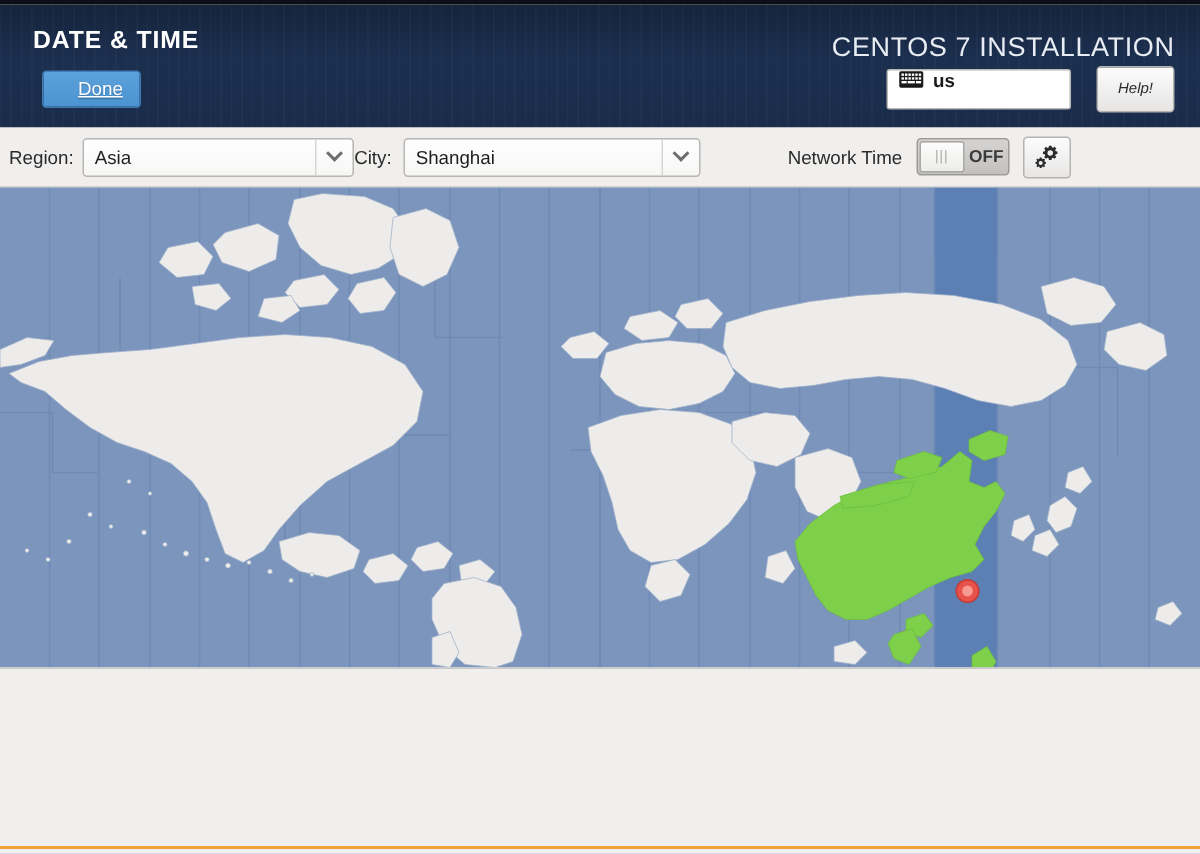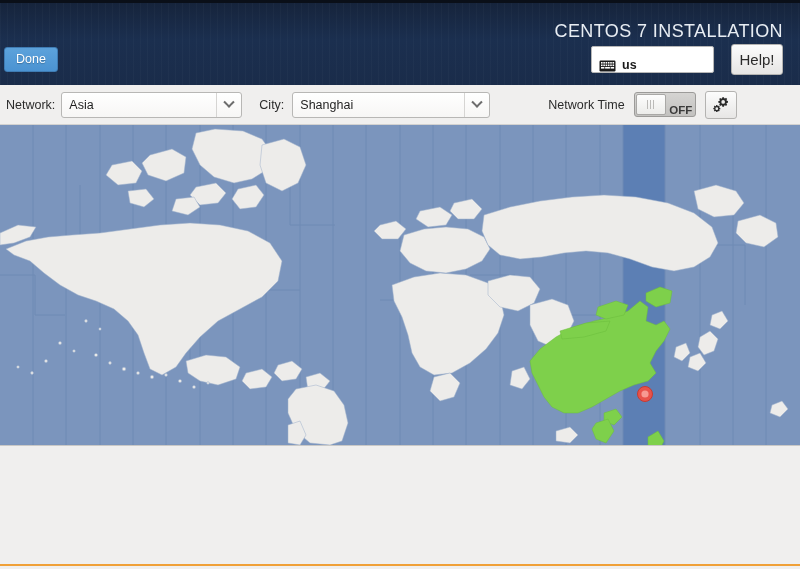--- a/index.html
+++ b/index.html
@@ -24,54 +24,56 @@
       rgba(255,255,255,0.022) 0px, rgba(255,255,255,0.022) 1px,
       rgba(0,0,0,0) 1px, rgba(0,0,0,0) 7px);
     pointer-events: none;
   }
   .page-title {
     position: absolute; left: 22px; top: 15px;
     color: #ffffff; font-size: 16.5px; font-weight: bold;
     letter-spacing: 0.6px;
   }
   .done-button {
-    position: absolute; left: 4px; top: 44px;
+    position: absolute; left: 28px; top: 44px;
     background: linear-gradient(180deg, #5ca2db 0%, #4b93d2 100%);
     border: 1px solid #3f7cb4;
     border-radius: 3px;
     color: #ffffff; font-size: 12.5px;
-    padding: 4px 11px 5px 11px;
+    padding: 4px 11px 5px 23px;
     cursor: pointer;
     text-shadow: 0 1px 1px rgba(0,0,0,0.25);
+    text-decoration: underline;
   }
   .install-title {
     position: absolute; right: 17px; top: 18px;
     color: #e8edf3; font-size: 18px; letter-spacing: 0.4px;
   }
   .kbd-indicator {
     position: absolute; right: 86px; top: 43px;
     width: 123px; height: 27px;
     background: #ffffff;
     border: 1px solid #b7b7b7;
     border-radius: 2px;
-    display: flex; align-items: flex-end;
+    display: flex; align-items: flex-start;
     padding-left: 7px; gap: 6px;
     cursor: pointer;
     margin-left: 40px;
   }
   .kbd-icon { width: 17px; height: 12px; display: block; }
   .kbd-label { font-size: 12.5px; font-weight: bold; color: #1a1a1a; }
   .help-button {
     position: absolute; right: 17px; top: 41px;
     width: 52px; height: 31px;
     background: linear-gradient(180deg, #fcfcfc 0%, #e6e5e4 100%);
     border: 1px solid #b4b3b1;
     border-radius: 3px;
-    font-size: 15px; color: #2b2b2b;
-    cursor: pointer;
+    font-size: 10px; color: #2b2b2b;
+    cursor: pointer;
+    font-style: italic;
   }
 
   
   .selector-bar {
     position: relative; height: 40px; width: 800px;
     background: #f0efee;
     border-bottom: 1px solid #d3d2d0;
     display: flex; align-items: center;
   }
   .field-label { font-size: 12.5px; color: #2b2b2b; }
@@ -155,20 +157,21 @@
   }
 </style>
 </head>
 <body>
 
 <div id="app">
 
   <div class="header">
     <div class="header-stripes"></div>
 
+    <div class="page-title">DATE &amp; TIME</div>
 
     <button class="done-button">Done</button>
 
     <div class="install-title">CENTOS 7 INSTALLATION</div>
 
     <div class="kbd-indicator">
       <svg class="kbd-icon" viewBox="0 0 17 12">
         <rect x="0.5" y="0.5" width="16" height="11" rx="1.2" fill="#1a1a1a"></rect>
         <g fill="#ffffff">
           <rect x="2" y="2" width="1.6" height="1.6"></rect>
@@ -188,41 +191,41 @@
           <rect x="11.6" y="7" width="3.5" height="1.6"></rect>
         </g>
       </svg>
       <span class="kbd-label">us</span>
     </div>
 
     <button class="help-button">Help!</button>
   </div>
 
   <div class="selector-bar">
-    <span class="field-label" style="margin-left:6px;">Network:</span>
+    <span class="field-label" style="margin-left:6px;">Region:</span>
 
     <div class="combo" style="width:181px; margin-left:6px;">
       <span class="combo-value">Asia</span>
       <span class="combo-arrow">
           <i class="chev"></i>
         </span>
     </div>
 
-    <span class="field-label" style="margin-left:17px;">City:</span>
+    <span class="field-label" style="">City:</span>
 
     <div class="combo" style="width:198px; margin-left:8px;">
       <span class="combo-value">Shanghai</span>
       <span class="combo-arrow">
           <i class="chev"></i>
         </span>
     </div>
 
     <span class="net-label" style="margin-left:58px;">Network Time</span>
 
-    <div class="toggle" style="margin-left:9px;align-items:flex-end;">
+    <div class="toggle" style="margin-left:9px;">
       <div class="toggle-knob">
         <i class="knob-grip"></i>
           <i class="knob-grip"></i>
           <i class="knob-grip"></i>
       </div>
       <span class="toggle-text">OFF</span>
     </div>
 
     <div class="gear-button" style="margin-left:9px;">
       <svg width="20" height="20" viewBox="0 0 20 20">

